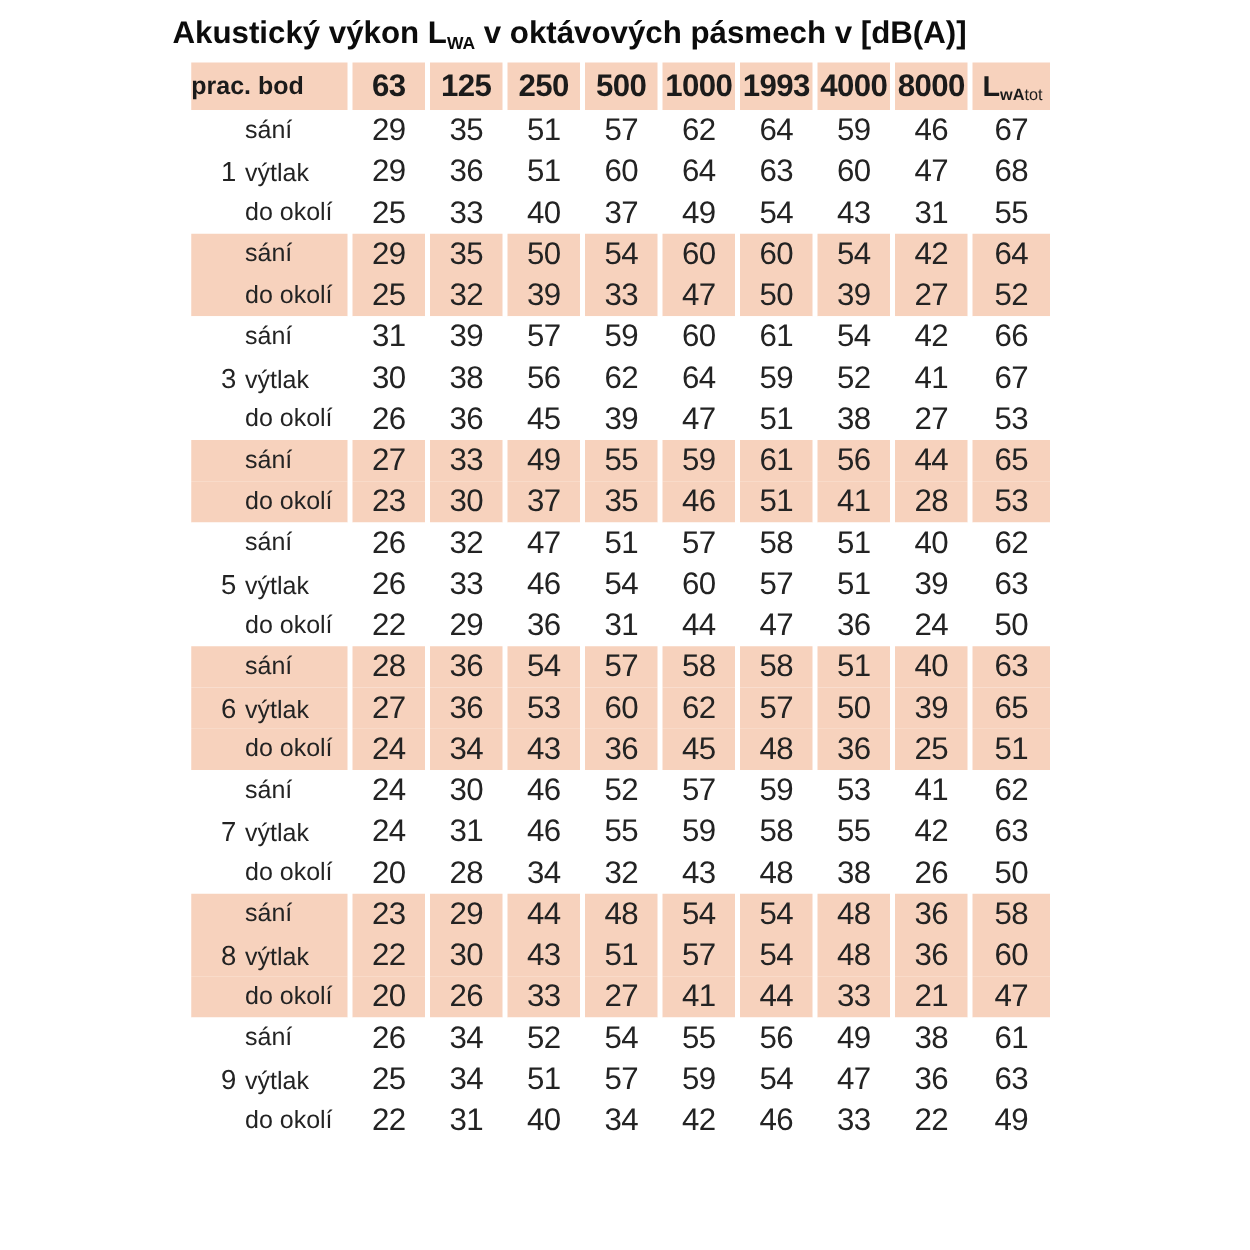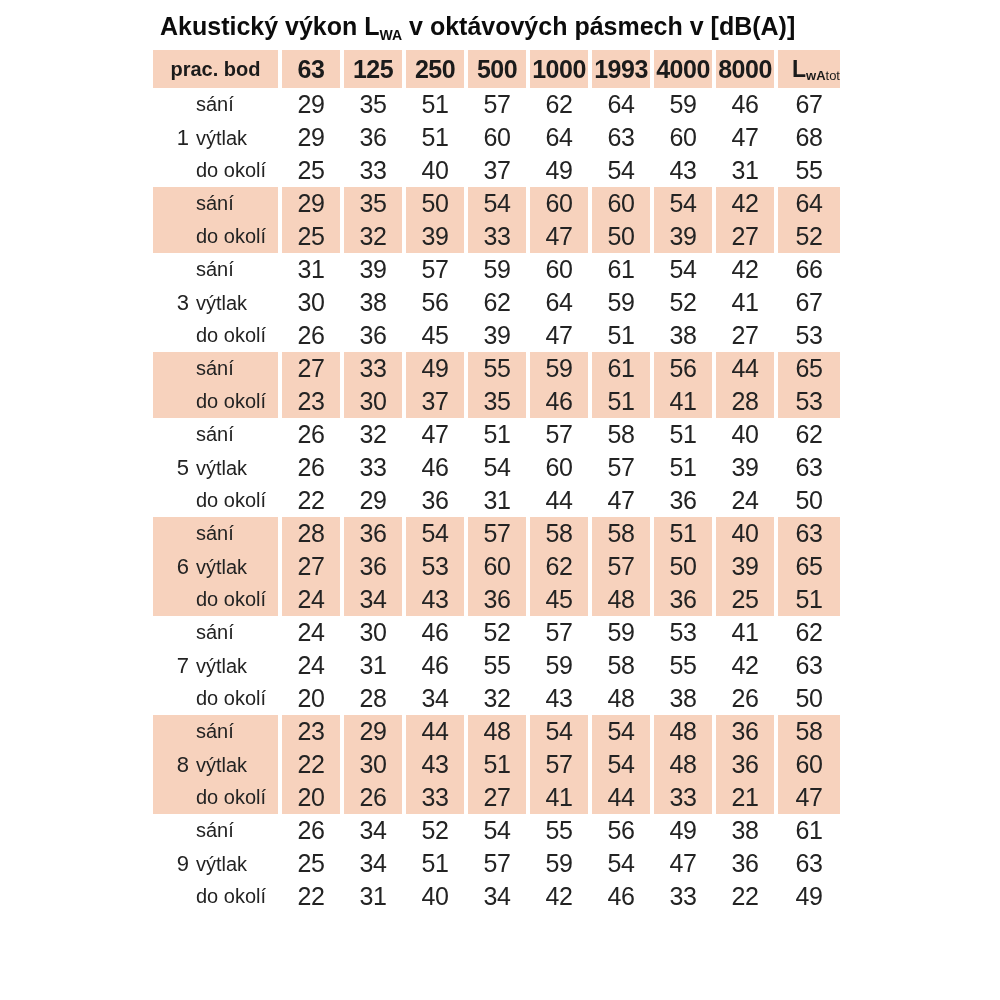--- a/index.html
+++ b/index.html
@@ -9,21 +9,21 @@
   *{box-sizing:border-box;margin:0;padding:0;}
   html,body{background:#ffffff;}
   body{
     width:1000px;height:1000px;
     font-family:"Liberation Sans","DejaVu Sans",sans-serif;
     color:var(--text);
     overflow:hidden;
   }
   .page{position:relative;width:1000px;height:1000px;background:#ffffff;}
   .title{
-    position:absolute;left:160px;top:12px;
+    position:absolute;left:138px;top:12px;
     font-size:25px;font-weight:700;color:#0c0c0c;
     white-space:nowrap;letter-spacing:0;
   }
   .title .subscript{
     font-size:14px;font-weight:700;
     vertical-align:-5px;letter-spacing:0;
   }
   table.acoustic{
     position:absolute;left:149px;top:50px;
     border-collapse:separate;border-spacing:4px 0;
@@ -32,23 +32,23 @@
   col.c-label{width:125px;}
   col.c-band{width:58px;}
   col.c-tot{width:62px;}
   thead th{
     background:var(--shade);
     height:38px;
     font-weight:700;
     color:#1b1b1b;
     vertical-align:middle;
   }
-  th.first{font-size:20px;text-align:center;}
+  th.first{font-size:20px;text-align:left;}
   th.band{font-size:25px;text-align:center;letter-spacing:-0.5px;}
-  th.lwatot{font-size:23px;text-align:right;padding-left:8px;white-space:nowrap;}
+  th.lwatot{font-size:23px;text-align:left;padding-left:8px;white-space:nowrap;}
   th.lwatot .sub-b{font-size:13px;font-weight:700;vertical-align:-3px;}
   th.lwatot .sub-n{font-size:13px;font-weight:400;vertical-align:-3px;}
   tbody td{
     height:33px;
     vertical-align:middle;
     background:#ffffff;
   }
   tbody tr.shaded td{background:var(--shade);}
   td.val{
     text-align:center;

